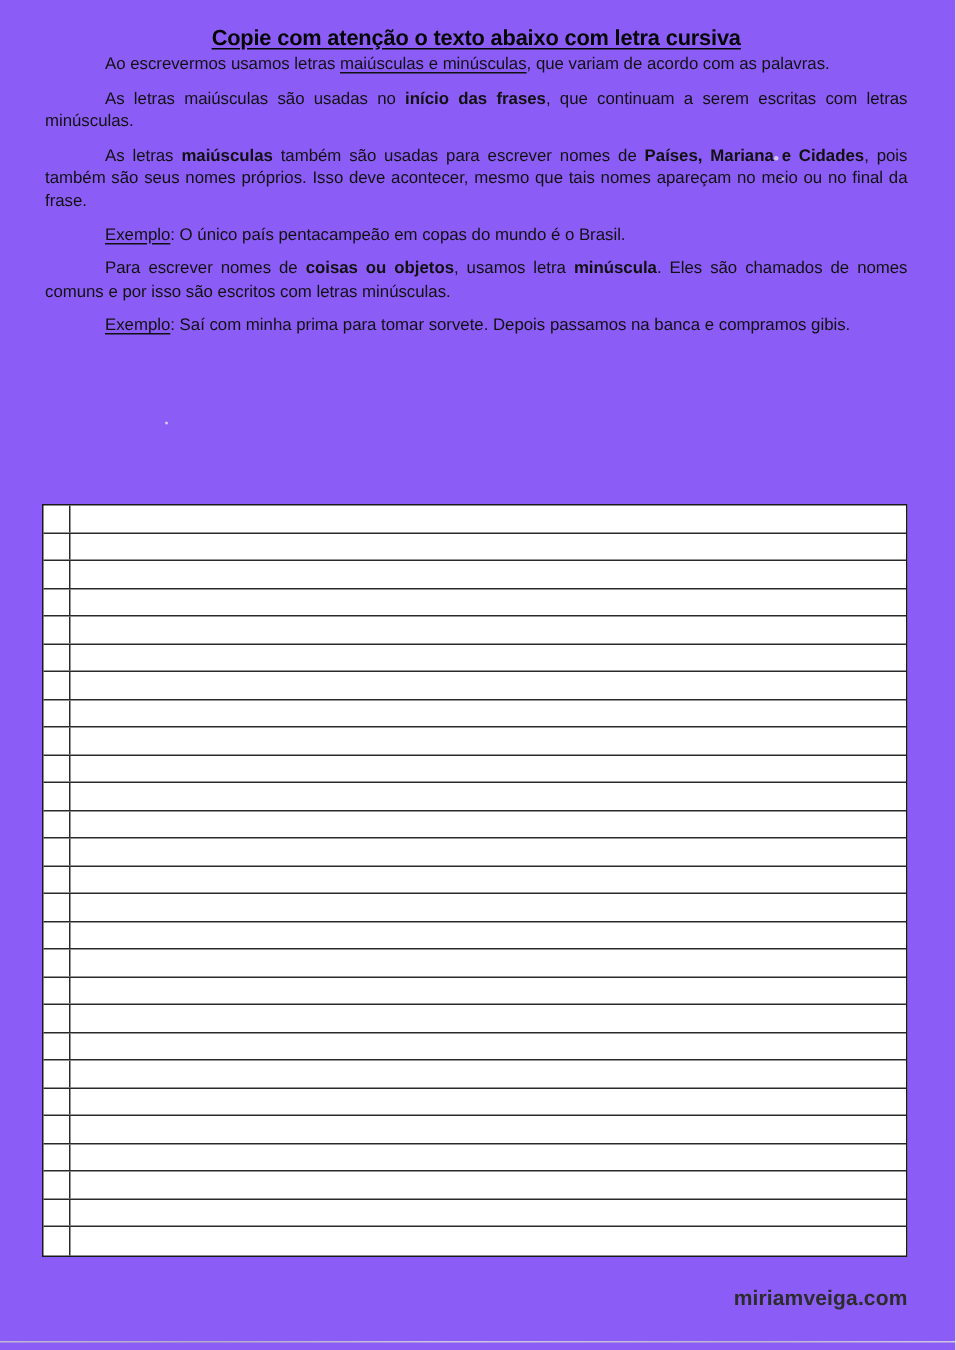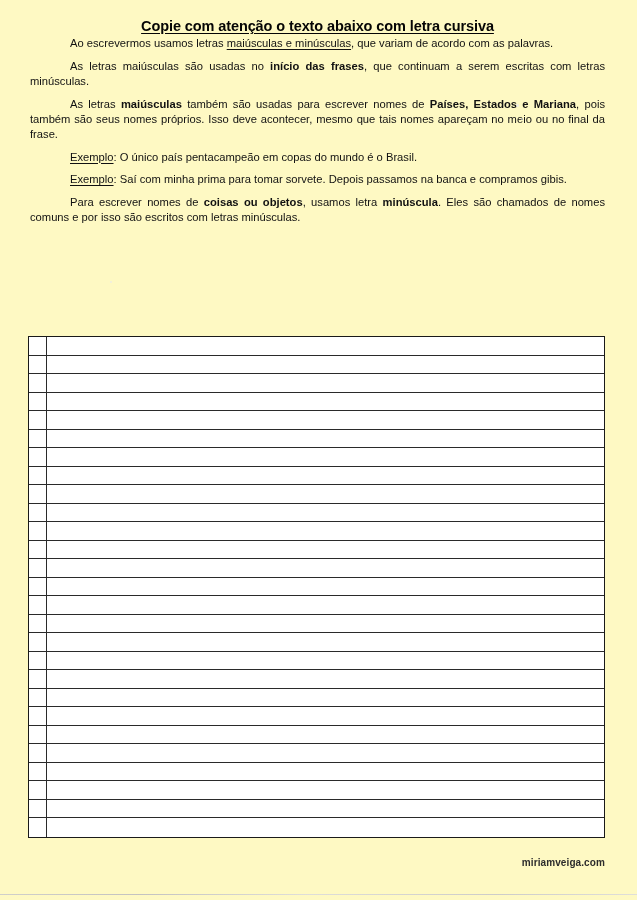--- a/index.html
+++ b/index.html
@@ -13,21 +13,21 @@
     font-family: "Liberation Sans", sans-serif;
     color: #111111;
     position: relative;
     overflow: hidden;
   }
   .page {
     position: absolute;
     left: 0; top: 0;
     width: 637px;
     height: 900px;
-    background: #fef9c3;
+    background: #8b5cf6;
     text-decoration: underline;
   }
   .title {
     position: absolute;
     left: 30px;
     top: 18px;
     width: 575px;
     text-align: center;
     font-size: 14.5px;
     font-weight: bold;
@@ -86,21 +86,21 @@
   }
   .cell-line {
     flex: 1 1 auto;
     box-sizing: border-box;
   }
 
   .footer {
     position: absolute;
     right: 32px;
     top: 857px;
-    font-size: 10px;
+    font-size: 14px;
     font-weight: bold;
     color: #2c2c2c;
     letter-spacing: 0.1px;
   }
   .scan-edge {
     position: absolute;
     left: 0;
     top: 894px;
     width: 637px;
     height: 1px;
@@ -119,24 +119,24 @@
 
 <div class="page">
 
   <div class="title">
     <span class="u">Copie com atenção o texto abaixo com letra cursiva</span>
   </div>
 
   <div class="body-text">
       <p class="para"><span>Ao escrevermos usamos letras </span><span class="u">maiúsculas e minúsculas</span><span>, que variam de acordo com as palavras.</span></p>
       <p class="para"><span>As letras maiúsculas são usadas no </span><span class="b">início das frases</span><span>, que continuam a serem escritas com letras minúsculas.</span></p>
-      <p class="para"><span>As letras </span><span class="b">maiúsculas</span><span> também são usadas para escrever nomes de </span><span class="b">Países, Estados e Mariana</span><span>, pois também são seus nomes próprios. Isso deve acontecer, mesmo que tais nomes apareçam no meio ou no final da frase.</span></p>
+      <p class="para"><span>As letras </span><span class="b">maiúsculas</span><span> também são usadas para escrever nomes de </span><span class="b">Países, Mariana e Cidades</span><span>, pois também são seus nomes próprios. Isso deve acontecer, mesmo que tais nomes apareçam no meio ou no final da frase.</span></p>
       <p class="para"><span class="u">Exemplo</span><span>: O único país pentacampeão em copas do mundo é o Brasil.</span></p>
+      <p class="para"><span>Para escrever nomes de </span><span class="b">coisas ou objetos</span><span>, usamos letra </span><span class="b">minúscula</span><span>. Eles são chamados de nomes comuns e por isso são escritos com letras minúsculas.</span></p>
       <p class="para"><span class="u">Exemplo</span><span>: Saí com minha prima para tomar sorvete. Depois passamos na banca e compramos gibis.</span></p>
-      <p class="para"><span>Para escrever nomes de </span><span class="b">coisas ou objetos</span><span>, usamos letra </span><span class="b">minúscula</span><span>. Eles são chamados de nomes comuns e por isso são escritos com letras minúsculas.</span></p>
     </div>
 
   <div class="grid">
       <div class="grid-row">
         <div class="cell-num"></div>
         <div class="cell-line"></div>
       </div>
       <div class="grid-row">
         <div class="cell-num"></div>
         <div class="cell-line"></div>

